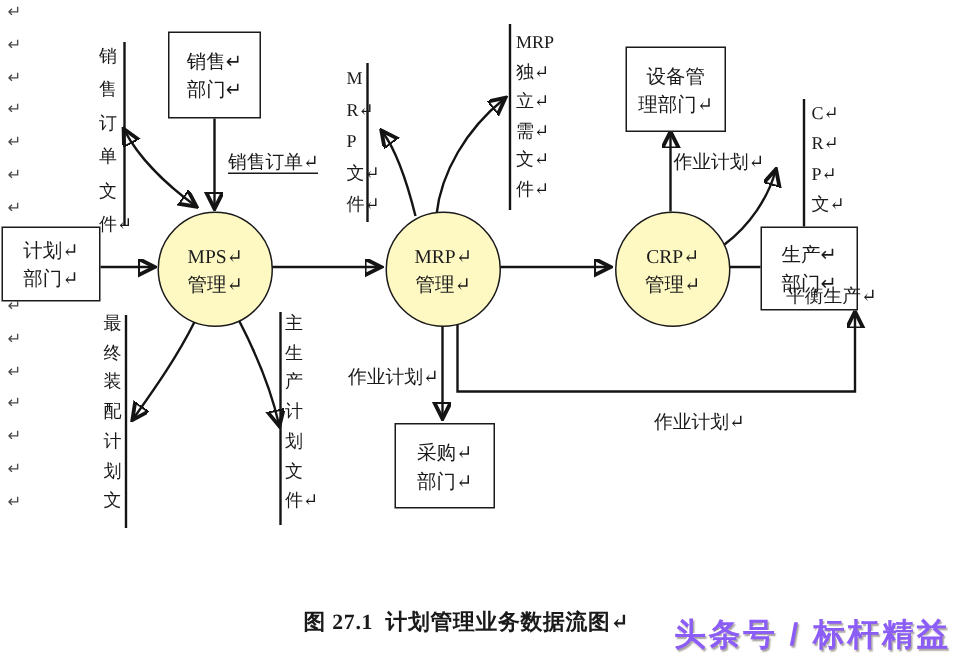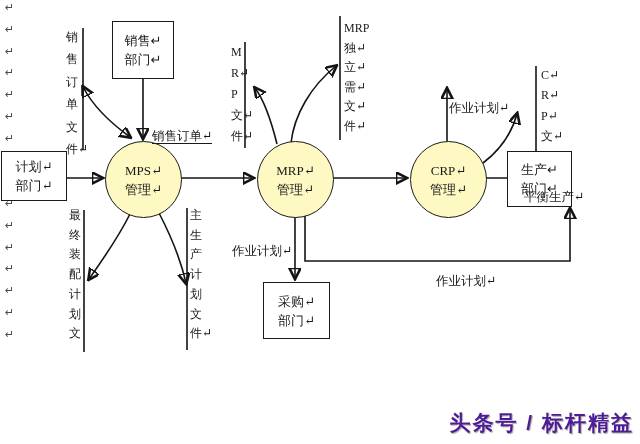--- a/index.html
+++ b/index.html
@@ -33,21 +33,21 @@
     position:absolute;font-size:12.5px;white-space:nowrap;
   }
   .underlined{border-bottom:1.2px solid #1a1a1a;padding-bottom:0px;}
   .caption{
     position:absolute;left:0;top:405px;width:622px;text-align:center;
     font-size:14.5px;font-weight:bold;letter-spacing:0.5px;white-space:pre;
   }
   .watermark{
     position:absolute;right:6px;top:409px;
     font-family:"Liberation Sans","DejaVu Sans",sans-serif;
-    font-size:21px;font-weight:bold;letter-spacing:2px;color:#4c1d95;
+    font-size:21px;font-weight:bold;letter-spacing:2px;color:#8b5cf6;
     text-shadow:-1px -1px 0 #ffffff, 1px 1px 1px #a9a49e;
   }
   svg.wires{position:absolute;left:0;top:0;width:640px;height:444px;}
   svg.wires path, svg.wires line, svg.wires polyline{
     fill:none;stroke:#141414;stroke-width:1.6;
   }
 </style>
 </head>
 <body>
 
@@ -95,20 +95,22 @@
 ↵
 ↵
 ↵
 ↵
 ↵</div>
 
   <div class="dept" style="left:1px;top:151px;width:64px;height:48px;">计划↵
 部门↵</div>
   <div class="dept" style="left:112px;top:21px;width:60px;height:56px;font-family:Liberation Serif, serif;">销售↵
 部门↵</div>
+  <div class="dept" style="left:417px;top:31px;width:65px;height:55px;">设备管
+理部门↵</div>
   <div class="dept" style="left:507px;top:151px;width:63px;height:54px;font-family:Liberation Serif, serif;">生产↵
 部门↵</div>
   <div class="dept" style="left:263px;top:282px;width:65px;height:55px;text-align:right;">采购↵
 部门↵</div>
 
   <div class="proc" style="left:105px;top:141px;">MPS↵
 管理↵</div>
   <div class="proc" style="left:257px;top:141px;">MRP↵
 管理↵</div>
   <div class="proc" style="left:410px;top:141px;">CRP↵
@@ -143,22 +145,23 @@
 产
 计
 划
 文
 件↵</div>
   <div class="vfile" style="left:541px;top:65px;line-height:20.3px;">C↵
 R↵
 P↵
 文↵</div>
 
-  <div class="flabel" style="left:152px;top:100px;margin-top:28px;"><span class="underlined">销售订单↵</span></div>
+  <div class="flabel" style="left:152px;top:100px;"><span class="underlined">销售订单↵</span></div>
   <div class="flabel" style="left:449px;top:100px;">作业计划↵</div>
   <div class="flabel" style="left:232px;top:243px;">作业计划↵</div>
   <div class="flabel" style="left:436px;top:273px;">作业计划↵</div>
   <div class="flabel" style="left:486px;top:189px;margin-left:38px;">平衡生产↵</div>
 
+  <div class="caption">图 27.1  计划管理业务数据流图↵</div>
 
   <div class="watermark">头条号 / 标杆精益</div>
 
 </div>
 
 </body></html>

